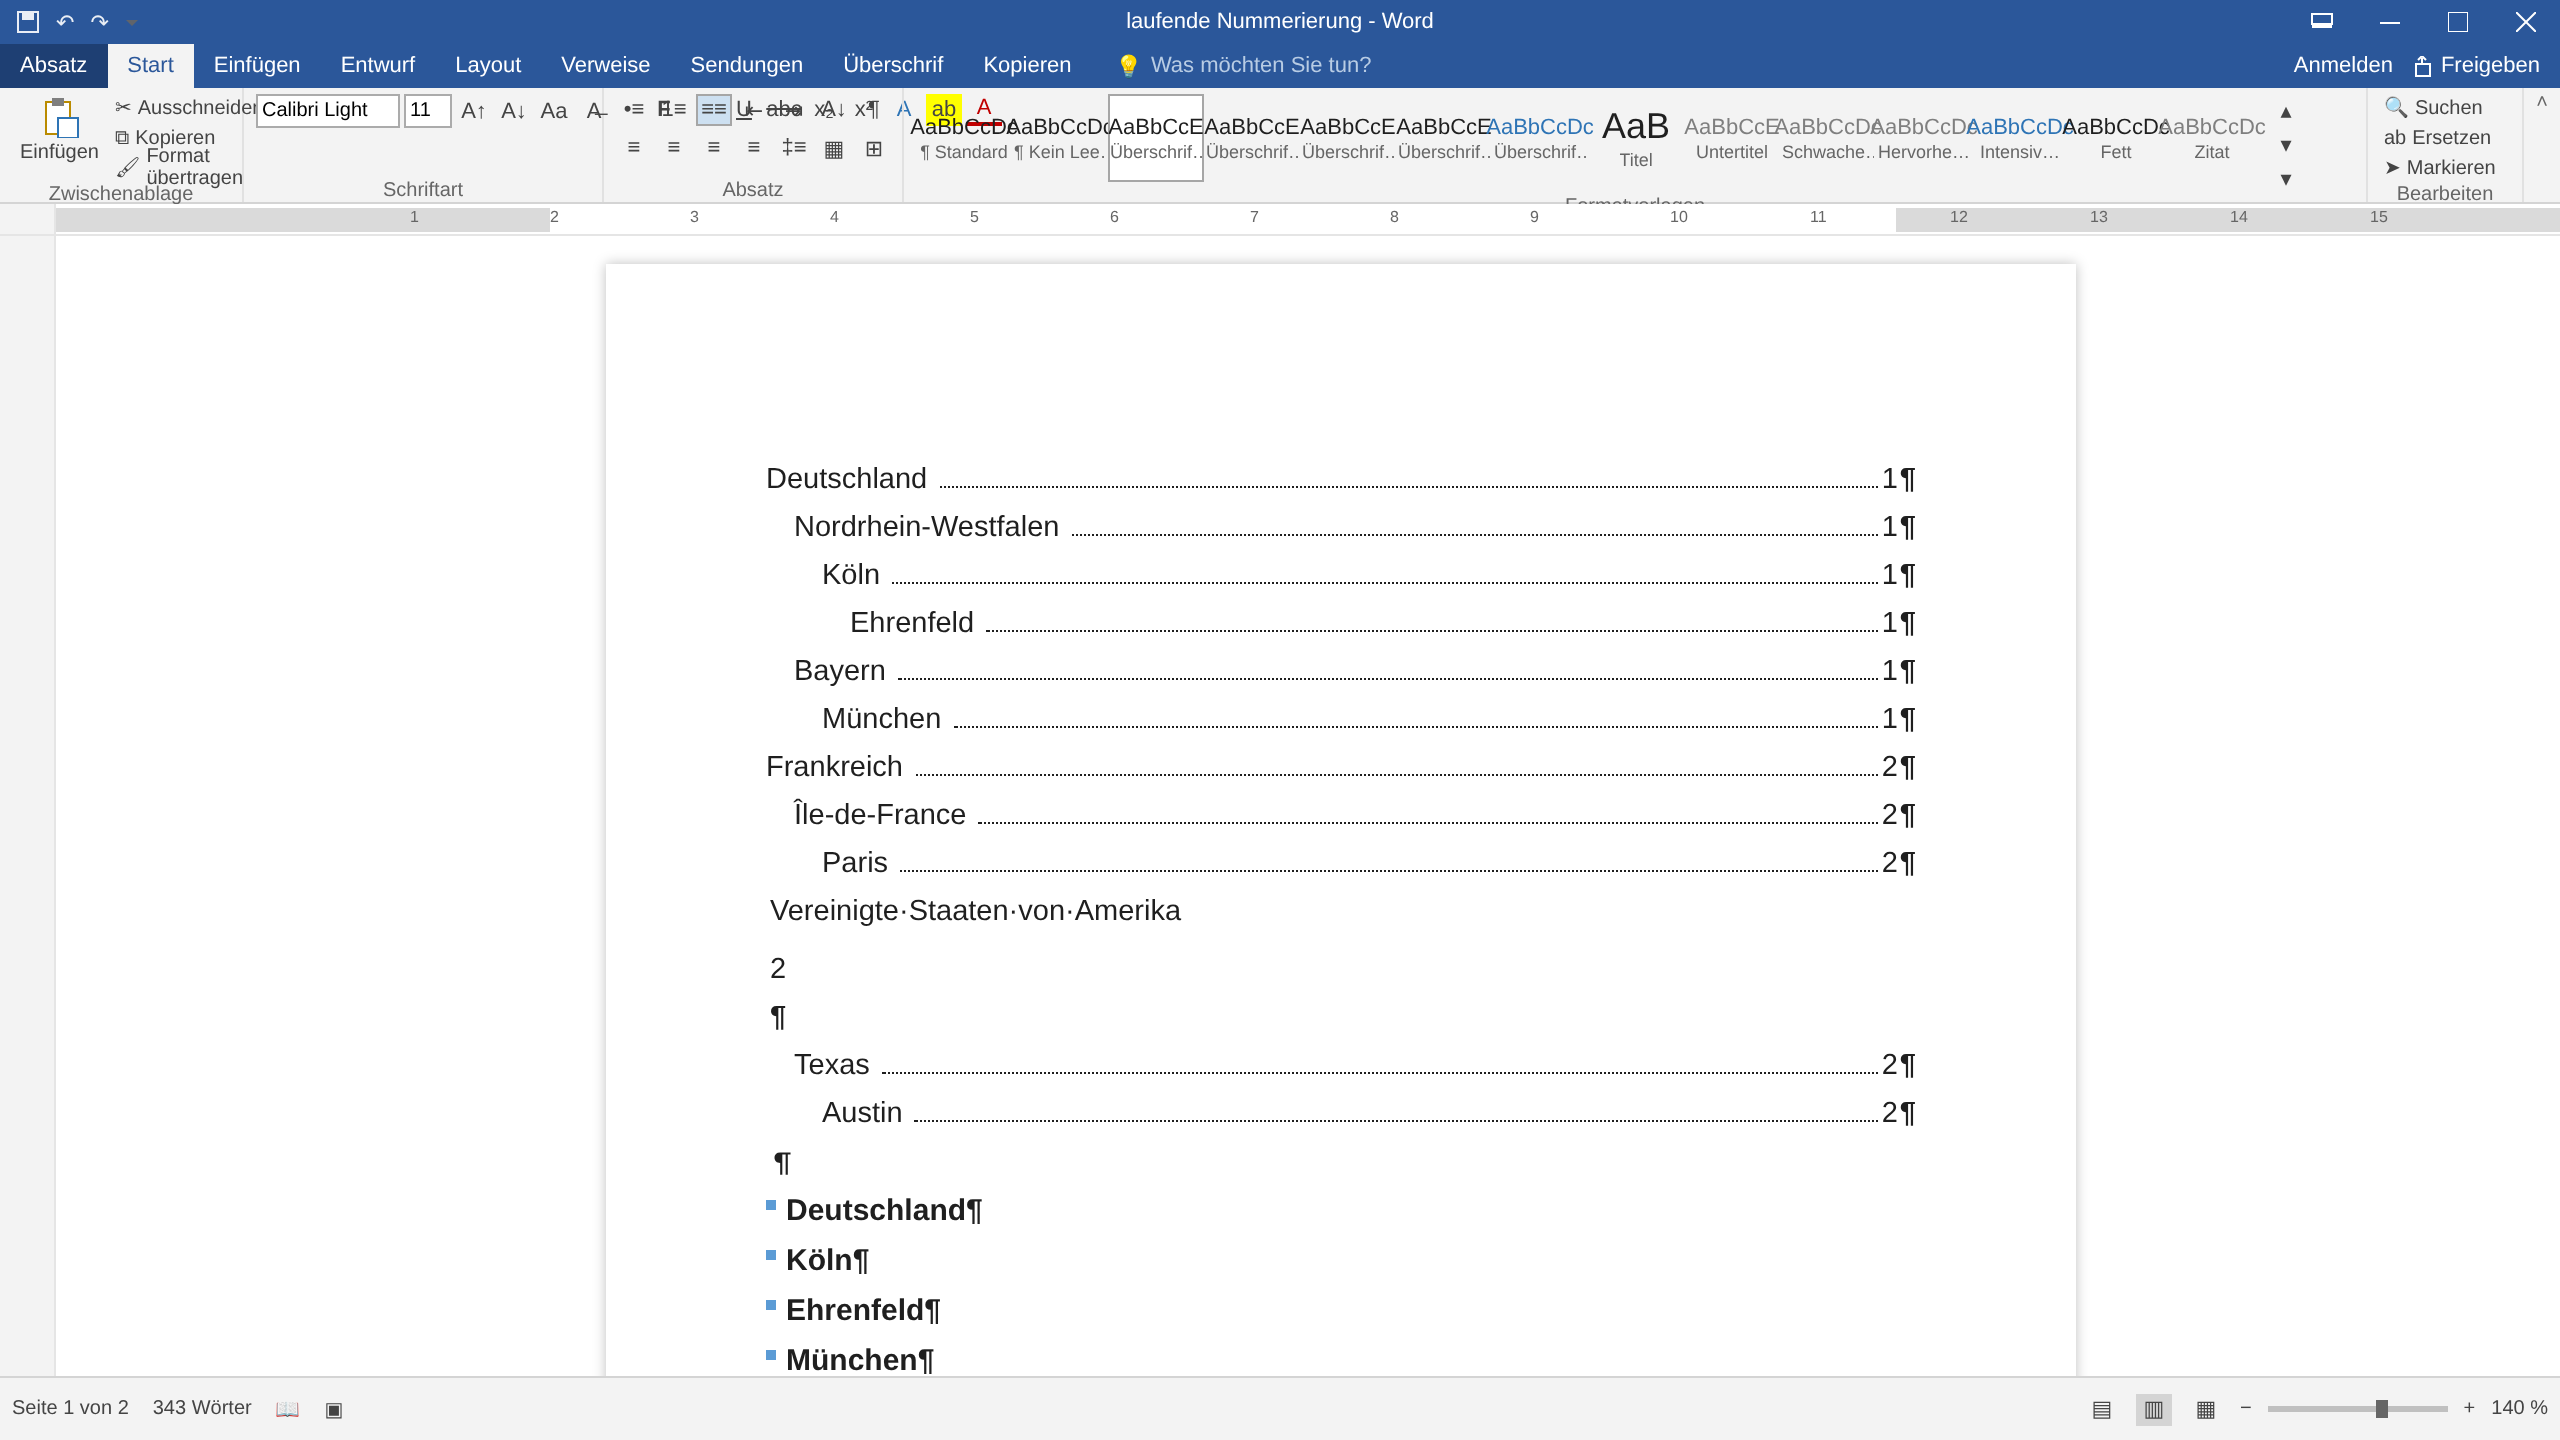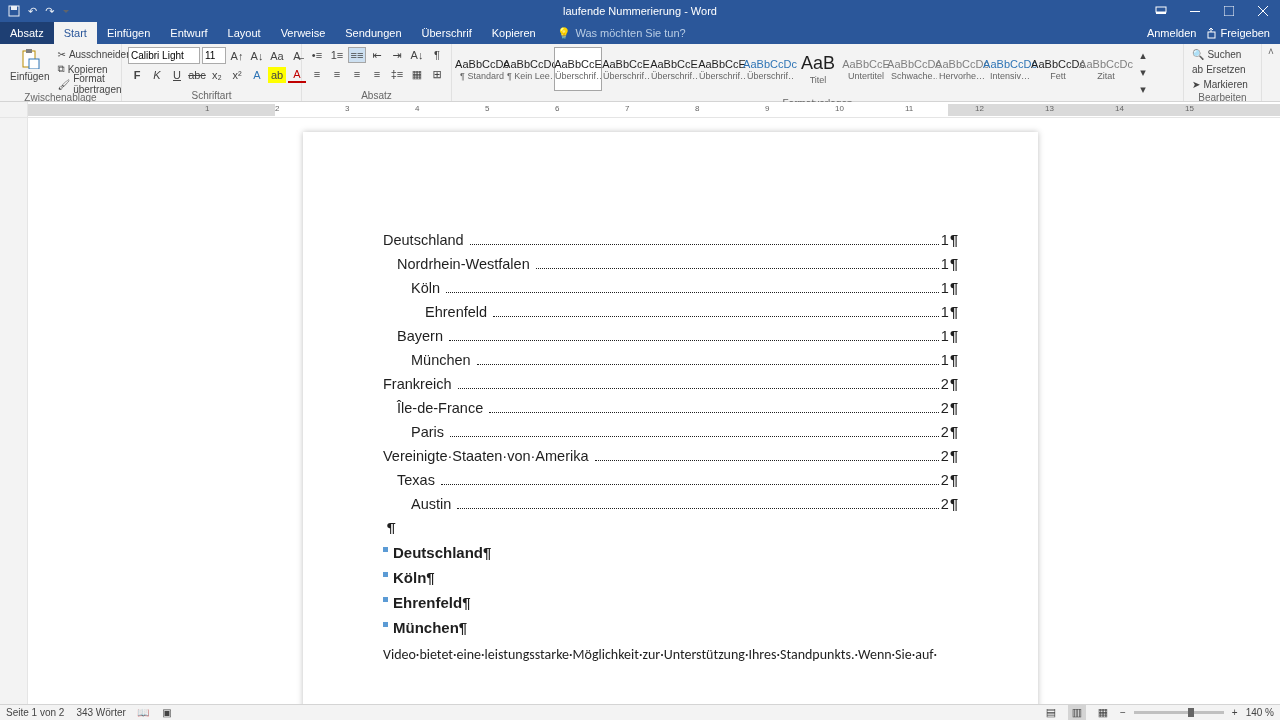--- a/index.html
+++ b/index.html
@@ -46,21 +46,21 @@
 .toc-line { display:flex; align-items:baseline; font-family: Calibri, sans-serif; font-size:14.5px; color:#1f1f1f; line-height:24px; white-space:nowrap;}
 .toc-line .txt { }
 .toc-line .dots { flex:1; border-bottom: 1.5px dotted #1f1f1f; margin: 0 2px 4px; position:relative; }
 .toc-line .pg { }
 .toc-line .pil { font-weight:600; margin-left:1px;}
 .para-mark { font-family: Calibri, sans-serif; font-size:14.5px; color:#1f1f1f; line-height:24px;}
 .head-item { display:flex; align-items:center; gap:5px; font-family: Calibri, sans-serif; font-size:15px; color:#1f1f1f; line-height:25px;}
 .head-item .sq { width:5px; height:5px; background:#5b9bd5; transform:translateY(-3px); }
 .head-item .h1 { font-weight:600; color:#1f1f1f; font-size:15px;}
 .body-text { font-family: Calibri, sans-serif; font-size:14px; color:#1f1f1f; line-height:22px; margin-top:4px;}
-.statusbar { position:absolute; bottom:0; left:0; right:0; height:16px; background:#f3f3f3; border-top:1px solid #d4d4d4; display:flex; align-items:center; font-size:10px; color:#444; padding:0 6px; gap:12px;}
+.statusbar { position:absolute; bottom:0; left:0; right:0; height:32px; background:#f3f3f3; border-top:1px solid #d4d4d4; display:flex; align-items:center; font-size:10px; color:#444; padding:0 6px; gap:12px;}
 .statusbar .right { margin-left:auto; display:flex; align-items:center; gap:8px;}
 .slider { width:90px; height:3px; background:#c0c0c0; position:relative;}
 .slider::after { content:""; position:absolute; left:60%; top:-3px; width:6px; height:9px; background:#666;}
 svg { display:block;}
 .dd { width:8px; display:inline-flex; justify-content:center;}
 .dd::after { content:""; border:3px solid transparent; border-top-color:#666; margin-top:4px;}
 </style>
 </head>
 <body>
 
@@ -154,21 +154,21 @@
         <div class="smallbtn">
             <span>🖌</span>
             <span>Format übertragen</span>
           </div>
       </div>
     </div>
     <div class="label">Zwischenablage</div>
   </div>
 
   <div class="group" style="width:180px">
-    <div class="body" style="flex-direction:column; gap:3px;">
+    <div class="body" style="flex-direction:row; gap:17px;">
       <div class="fontbox">
         <input style="width: 72px;" value="Calibri Light">
         <input style="width: 24px;" value="11">
         <span class="iconbtn">A↑</span>
         <span class="iconbtn">A↓</span>
         <span class="iconbtn">Aa</span>
         <span class="iconbtn">A̶</span>
       </div>
       <div class="fontbox">
         <span class="iconbtn" style="font-weight:bold">F</span>
@@ -380,21 +380,21 @@
             <span class="dots"></span>
             <span class="pg">2</span>
             <span class="pil">¶</span>
           </div>
           <div class="toc-line" style="padding-left: 28px;">
             <span class="txt">Paris&nbsp;</span>
             <span class="dots"></span>
             <span class="pg">2</span>
             <span class="pil">¶</span>
           </div>
-          <div class="toc-line" style="padding-left: 0px;">
+          <div class="toc-line" style="padding-left: 0px; flex-direction: column;">
             <span class="txt">Vereinigte·Staaten·von·Amerika&nbsp;</span>
             <span class="dots"></span>
             <span class="pg">2</span>
             <span class="pil">¶</span>
           </div>
           <div class="toc-line" style="padding-left: 14px;">
             <span class="txt">Texas&nbsp;</span>
             <span class="dots"></span>
             <span class="pg">2</span>
             <span class="pil">¶</span>

